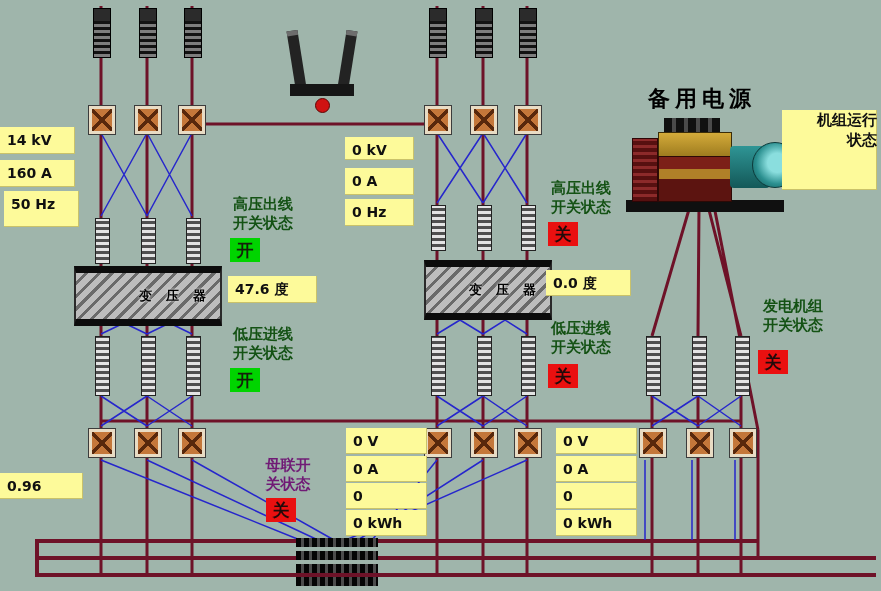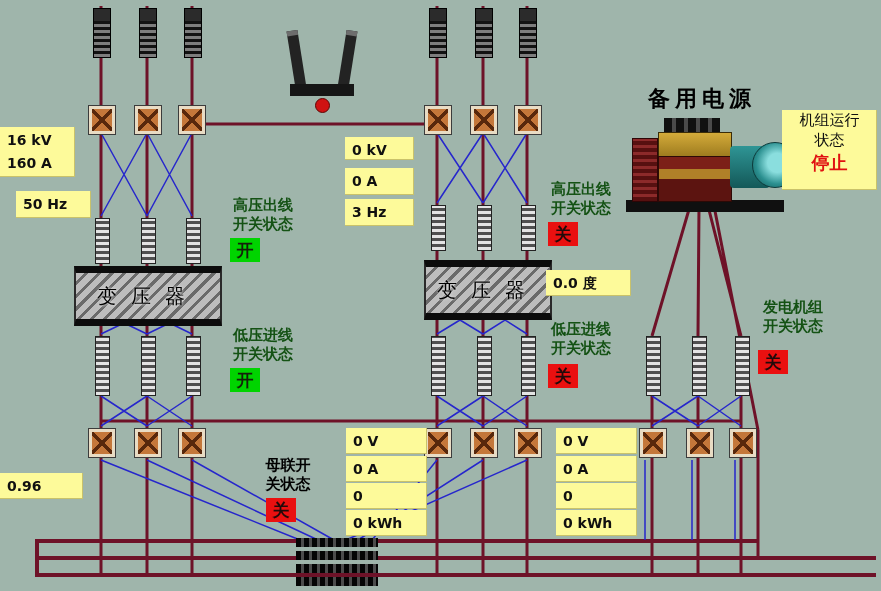--- a/index.html
+++ b/index.html
@@ -14,22 +14,22 @@
     position:absolute;background:#fdfa9a;color:#101010;
     font-size:14px;font-weight:600;line-height:26px;padding-left:7px;
     box-shadow:inset -1px -1px 0 #c9c26a;
     z-index:4;white-space:nowrap;
   }
   
   .slabel{
     position:absolute;font-size:15px;font-weight:bold;line-height:19px;
     text-align:center;z-index:4;
   }
-  .slabel.green{color:#145214;}
-  .slabel.red{color:#000000;}
+  .slabel.green{color:#145214;font-family:Liberation Mono, monospace;}
+  .slabel.red{color:#701a75;}
   .state{
     position:absolute;width:30px;height:24px;z-index:4;
     font-size:17px;font-weight:bold;line-height:24px;text-align:center;
     color:#14220a;
   }
   .st-on{background:#00d400;}
   .st-off{background:#ea1010;color:#220a0a;}
   
   .tbreaker{
     position:absolute;width:16px;height:48px;z-index:3;
@@ -56,22 +56,22 @@
     background:
       linear-gradient(45deg,transparent 44%,#58280c 44%,#58280c 56%,transparent 56%),
       linear-gradient(-45deg,transparent 44%,#58280c 44%,#58280c 56%,transparent 56%);
   }
   
   .transformer{
     position:absolute;z-index:3;
     background:repeating-linear-gradient(135deg,#bdbdbd 0 6px,#6a6a6a 6px 9px);
     border-top:7px solid #0c0c0c;border-bottom:7px solid #0c0c0c;
     border-left:2px solid #2a2a2a;border-right:2px solid #2a2a2a;
-    display:flex;align-items:center;justify-content:center;
-    font-size:20px;font-weight:normal;letter-spacing:14px;color:#000;
+    display:flex;align-items:center;justify-content:flex-end;
+    font-size:13px;font-weight:bold;letter-spacing:14px;color:#000;
     text-shadow:0 0 3px #d8d8d8,0 0 3px #d8d8d8;
   }
   
   .gen-title{
     position:absolute;left:648px;top:84px;z-index:4;
     font-size:22px;font-weight:bold;letter-spacing:5px;color:#000;
   }
   .gen{position:absolute;left:626px;top:112px;width:162px;height:102px;z-index:3;}
   .gen-base{position:absolute;left:0;top:88px;width:158px;height:12px;background:#101010;}
   .gen-radiator{
@@ -98,21 +98,21 @@
   }
   .gen-altcap{
     position:absolute;left:126px;top:30px;width:44px;height:44px;border-radius:50%;
     background:radial-gradient(circle at 55% 45%,#8adede 0 28%,#2a8f8f 62%,#114f4f);
     border:1px solid #0c3a3a;
   }
   .gen-status{
     position:absolute;left:782px;top:110px;width:95px;height:80px;z-index:4;
     background:#fdfa9a;text-align:center;box-shadow:inset -1px -1px 0 #c9c26a;
   }
-  .gen-status .l{display:block;font-size:15px;font-weight:normal;line-height:20px;color:#101010;}
+  .gen-status .l{display:block;font-size:15px;font-weight:bold;line-height:20px;color:#101010;text-align:right;}
   .gen-status .v{display:block;font-size:18px;font-weight:bold;line-height:26px;color:#e01010;}
   
   .hook{position:absolute;left:288px;top:30px;width:70px;height:84px;z-index:3;}
   .prong{
     position:absolute;top:0;width:11px;height:56px;background:#232323;
     border-top:5px solid #6d6d6d;transform-origin:50% 100%;
   }
   .prong.l{left:8px;transform:rotate(-9deg);}
   .prong.r{left:49px;transform:rotate(9deg);}
   .hook-bar{position:absolute;left:2px;top:54px;width:64px;height:12px;background:#161616;}
@@ -206,34 +206,35 @@
   <div class="osq" style="left:88px;top:428px"></div>
   <div class="osq" style="left:134px;top:428px"></div>
   <div class="osq" style="left:178px;top:428px"></div>
   <div class="osq" style="left:424px;top:428px"></div>
   <div class="osq" style="left:470px;top:428px"></div>
   <div class="osq" style="left:514px;top:428px"></div>
   <div class="osq" style="left:639px;top:428px"></div>
   <div class="osq" style="left:686px;top:428px"></div>
   <div class="osq" style="left:729px;top:428px"></div>
 
-  <div class="ybox" style="left:0;top:127px;width:68px;height:27px">16 kV</div>
-  <div class="ybox" style="left:0;top:150px;width:68px;height:27px">160 A</div>
-  <div class="ybox" style="left:16px;top:191px;width:68px;height:27px">50 Hz</div>
+  <div class="ybox" style="left:0;top:127px;width:68px;height:27px">14 kV</div>
+  <div class="ybox" style="left:0;top:160px;width:68px;height:27px">160 A</div>
+  <div class="ybox" style="left:4px;top:191px;width:68px;height:36px">50 Hz</div>
 
   <div class="ybox" style="left:345px;top:137px;width:62px;height:23px">0 kV</div>
   <div class="ybox" style="left:345px;top:168px;width:62px;height:27px">0 A</div>
-  <div class="ybox" style="left:345px;top:199px;width:62px;height:27px">3 Hz</div>
+  <div class="ybox" style="left:345px;top:199px;width:62px;height:27px">0 Hz</div>
 
   <div class="slabel green" style="left:224px;top:196px;width:78px">
     <span>高压出线</span><br>
     <span>开关状态</span>
   </div>
   <div class="state st-on" style="left:230px;top:238px">开</div>
 
+  <div class="ybox" style="left:228px;top:276px;width:82px;height:27px">47.6 度</div>
 
   <div class="slabel green" style="left:224px;top:326px;width:78px">
     <span>低压进线</span><br>
     <span>开关状态</span>
   </div>
   <div class="state st-on" style="left:230px;top:368px">开</div>
 
   <div class="slabel green" style="left:542px;top:180px;width:78px">
     <span>高压出线</span><br>
     <span>开关状态</span>
@@ -254,21 +255,20 @@
     <div class="gen-radiator"></div>
     <div class="gen-exhaust"></div>
     <div class="gen-head"></div>
     <div class="gen-block"></div>
     <div class="gen-alt"></div>
     <div class="gen-altcap"></div>
   </div>
   <div class="gen-status">
     <span class="l">机组运行</span>
     <span class="l">状态</span>
-    <span class="v">停止</span>
   </div>
 
   <div class="slabel green" style="left:750px;top:298px;width:86px">
     <span>发电机组</span><br>
     <span>开关状态</span>
   </div>
   <div class="state st-off" style="left:758px;top:350px">关</div>
 
   <div class="slabel red" style="left:256px;top:456px;width:64px">
     <span>母联开</span><br>

